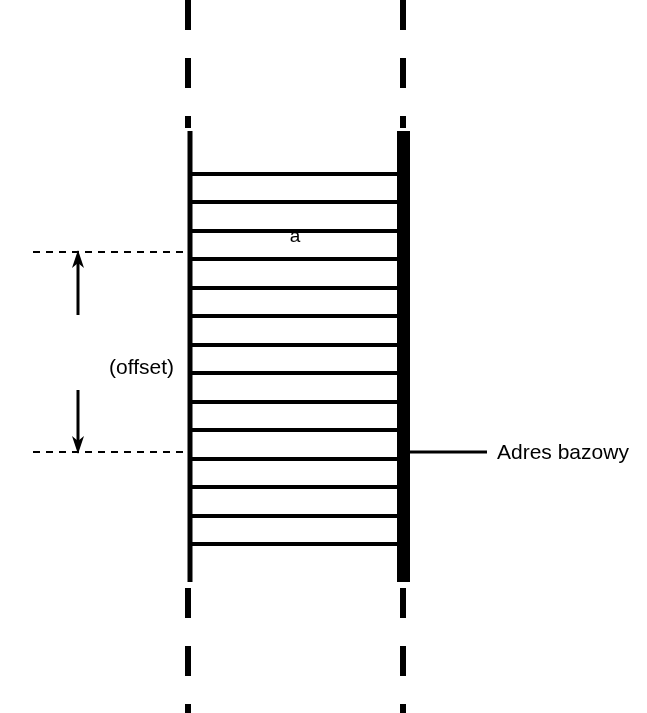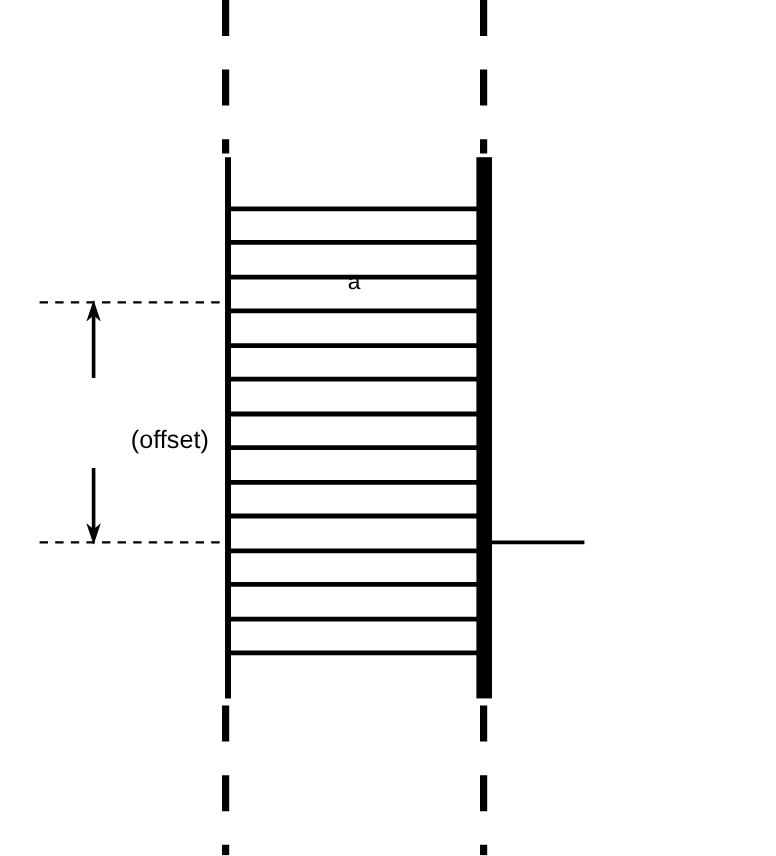--- a/index.html
+++ b/index.html
@@ -105,16 +105,17 @@
       <line x1="78" y1="390" x2="78" y2="446" stroke="#000000" stroke-width="3"></line>
       <polygon points="78,454 72,436 78,441 84,436" fill="#000000"></polygon>
     </g>
 
     <line x1="400" y1="452" x2="487" y2="452" stroke="#000000" stroke-width="3"></line>
   </svg>
 
 
   <div class="dia-label" id="label-offset-line2">(offset)</div>
 
+  <div class="dia-label" id="label-base-address">Adres bazowy</div>
 
   <div class="dia-label" id="label-cell-a">a</div>
 
 </div>
 
 </body></html>

